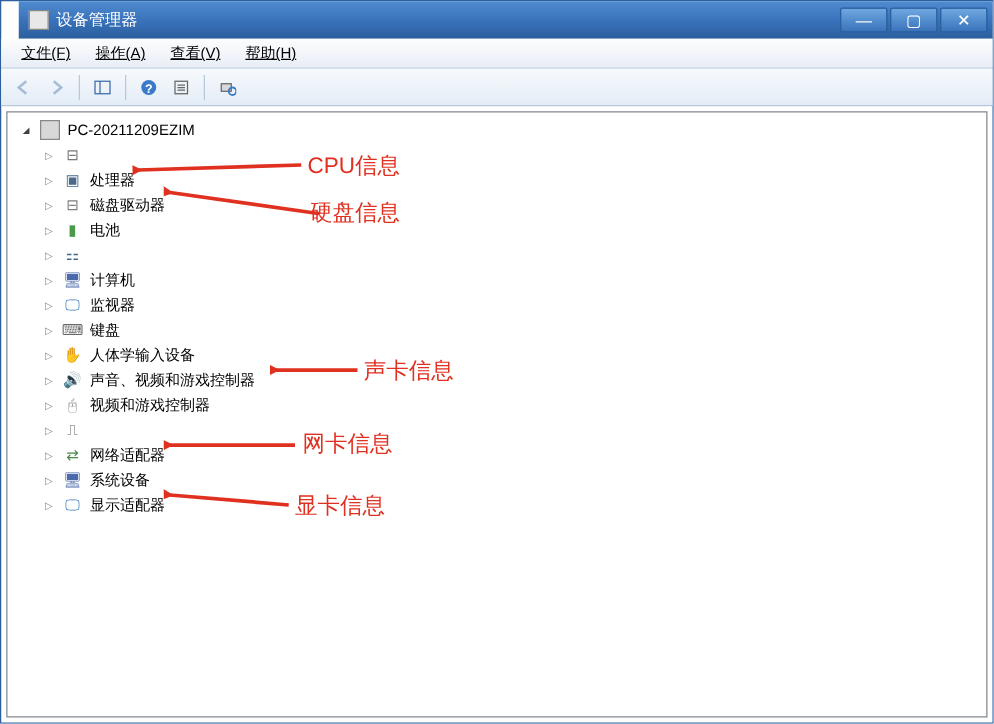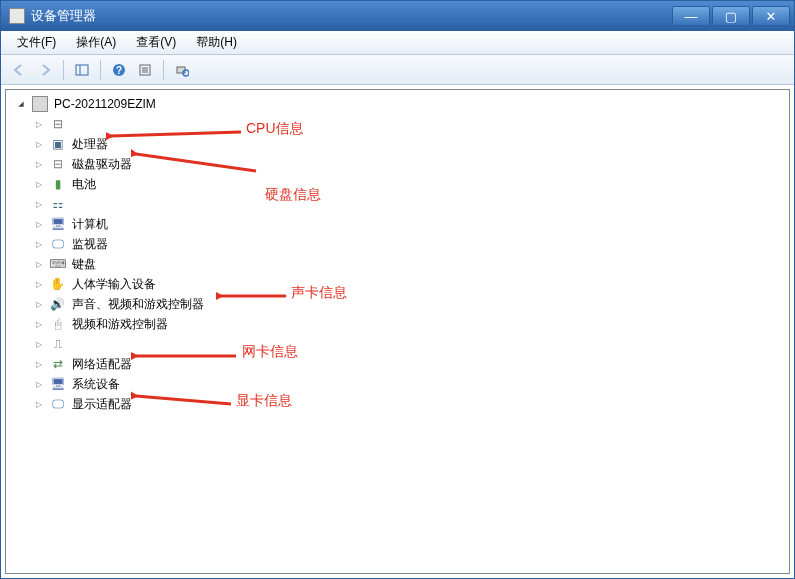--- a/index.html
+++ b/index.html
@@ -11,20 +11,21 @@
   display: flex; flex-direction: column;
   background: #fff;
 }
 
 .titlebar {
   height: 30px;
   background: linear-gradient(to bottom, #4f8bd0 0%, #3a73bb 50%, #2b5f9e 100%);
   display: flex; align-items: center;
   padding: 0 4px 0 8px;
   color: #fff;
+  margin-left: 14px;
 }
 .titlebar .app-icon {
   width: 16px; height: 16px; margin-right: 6px;
   background: #e8e8e8;
   border: 1px solid #888;
   display: inline-block;
 }
 .titlebar .title { flex: 1; font-size: 13px; }
 .win-controls { display: flex; gap: 2px; }
 .win-btn {
@@ -42,20 +43,21 @@
 .menubar {
   height: 24px;
   background: linear-gradient(to bottom, #fdfdfd, #e8eef7);
   border-bottom: 1px solid #b8c8dc;
   display: flex; align-items: center;
   padding: 0 6px;
 }
 .menu-item {
   padding: 3px 10px;
   cursor: pointer;
+  text-decoration: underline;
 }
 
 .toolbar {
   height: 30px;
   background: linear-gradient(to bottom, #f7fafd, #e3ecf6);
   border-bottom: 1px solid #b8c8dc;
   display: flex; align-items: center;
   padding: 0 6px; gap: 2px;
 }
 .tool-btn {
@@ -118,21 +120,21 @@
 .ic-audio { color: #6a8aaa; }
 .ic-mouse { color: #6a6a6a; }
 .ic-usb { color: #6a6a6a; }
 .ic-net { color: #4a8a4a; }
 .ic-sys { color: #4a6aaa; }
 .ic-gpu { color: #3a7aba; }
 
 .annotation {
   position: absolute;
   color: #e03020;
-  font-size: 14px;
+  font-size: 18px;
   font-weight: 500;
   pointer-events: none;
 }
 .arrow {
   position: absolute;
   pointer-events: none;
 }
 </style>
 </head>
 <body>
@@ -307,21 +309,21 @@
     <div class="annotation" style="left:240px; top:30px;">CPU信息</div>
 
     <svg class="arrow" style="left:125px; top:56px;" width="130" height="30">
         <defs>
           <marker id="ah2" markerWidth="8" markerHeight="8" refX="1" refY="4" orient="auto">
             <path d="M8,0 L0,4 L8,8 Z" fill="#e03020"></path>
           </marker>
         </defs>
         <line x1="125" y1="25" x2="5" y2="8" stroke="#e03020" stroke-width="3" marker-end="url(#ah2)"></line>
       </svg>
-    <div class="annotation" style="left:259px; top:68px;margin-top:28px;">硬盘信息</div>
+    <div class="annotation" style="left:242px; top:68px;">硬盘信息</div>
 
     <svg class="arrow" style="left:210px; top:198px;" width="75" height="16">
         <defs>
           <marker id="ah3" markerWidth="8" markerHeight="8" refX="1" refY="4" orient="auto">
             <path d="M8,0 L0,4 L8,8 Z" fill="#e03020"></path>
           </marker>
         </defs>
         <line x1="70" y1="8" x2="5" y2="8" stroke="#e03020" stroke-width="3" marker-end="url(#ah3)"></line>
       </svg>
     <div class="annotation" style="left:285px; top:194px;">声卡信息</div>

